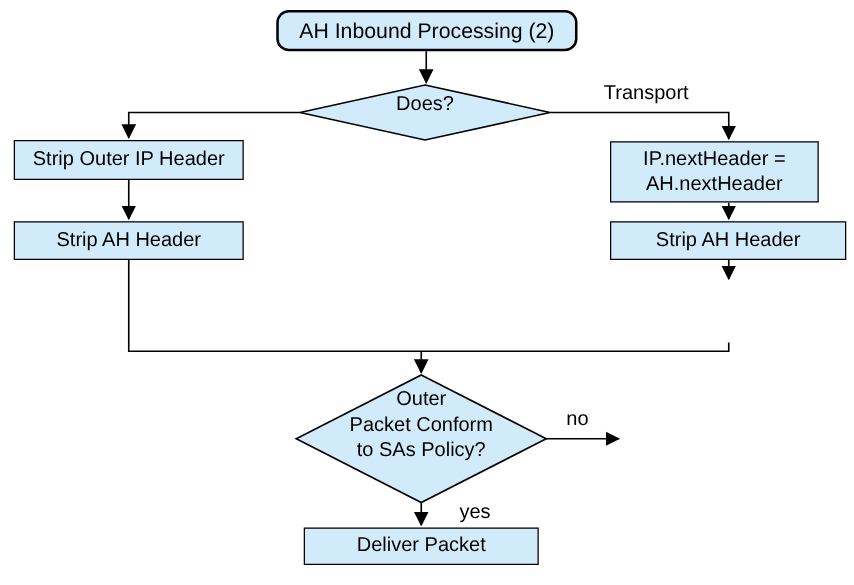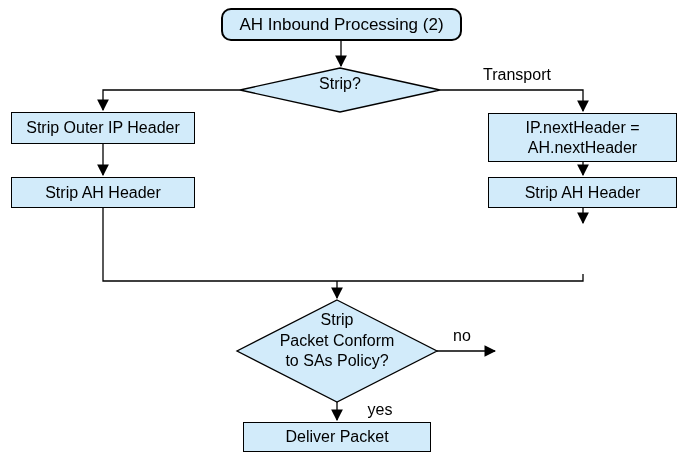--- a/index.html
+++ b/index.html
@@ -63,32 +63,32 @@
     <polygon class="diamond" points="340,68 440,90 340,112 240,90"></polygon>
     <polygon class="diamond" points="337,300 437,351 337,402 237,351"></polygon>
   </svg>
 
   <div class="node rounded" style="left:221px;top:8px;width:241px;height:33px">AH Inbound Processing (2)</div>
 
   <div class="node" style="left:11px;top:112px;width:184px;height:32px">Strip Outer IP Header</div>
 
   <div class="node" style="left:11px;top:177px;width:184px;height:31px">Strip AH Header</div>
 
-  <div class="node" style="left:488px;top:113px;width:189px;height:49px">IP.nextHeader =
+  <div class="node" style="left:488px;top:113px;width:167px;height:49px">IP.nextHeader =
 AH.nextHeader</div>
 
   <div class="node" style="left:488px;top:177px;width:189px;height:31px">Strip AH Header</div>
 
 
 
   <div class="node" style="left:243px;top:422px;width:188px;height:30px">Deliver Packet</div>
 
-  <div class="label" style="left:240px;top:68px;width:200px;height:32px">Strip?</div>
+  <div class="label" style="left:240px;top:68px;width:200px;height:32px">Does?</div>
 
-  <div class="label" style="left:237px;top:300px;width:200px;height:82px">Strip
+  <div class="label" style="left:237px;top:300px;width:200px;height:82px">Outer
 Packet Conform
 to SAs Policy?</div>
 
 
   <div class="label" style="left:475px;top:65px;width:84px;height:20px">Transport</div>
 
   <div class="label" style="left:440px;top:326px;width:44px;height:20px">no</div>
 
   <div class="label" style="left:356px;top:400px;width:48px;height:20px">yes</div>
 

